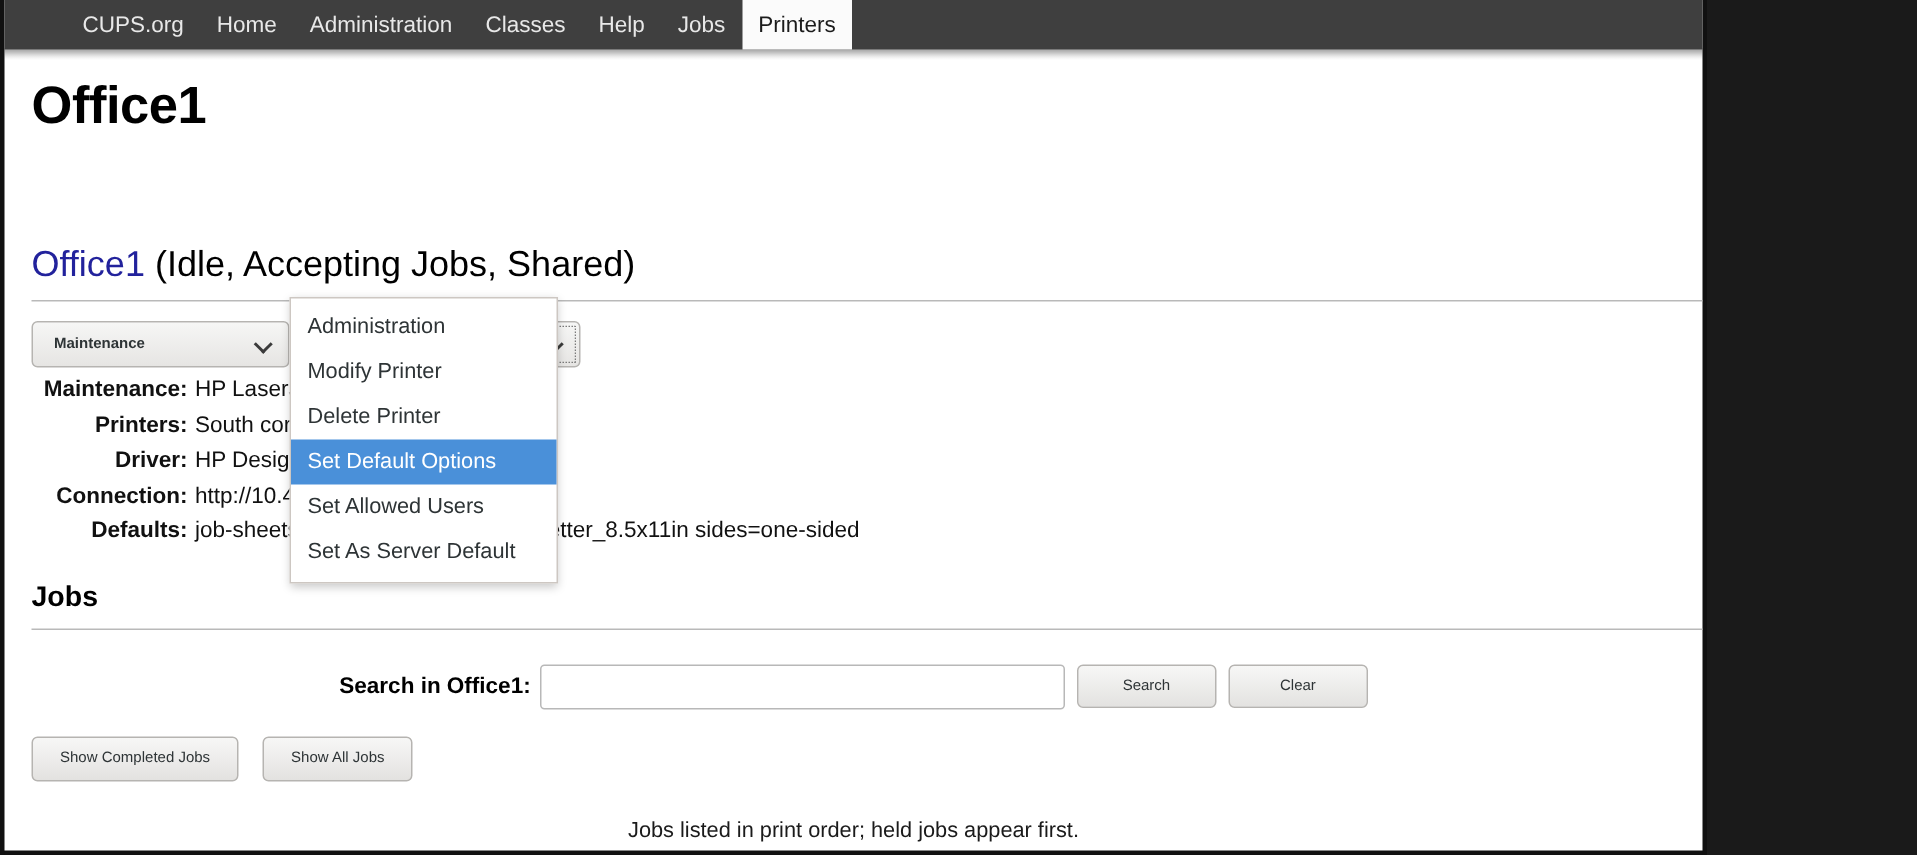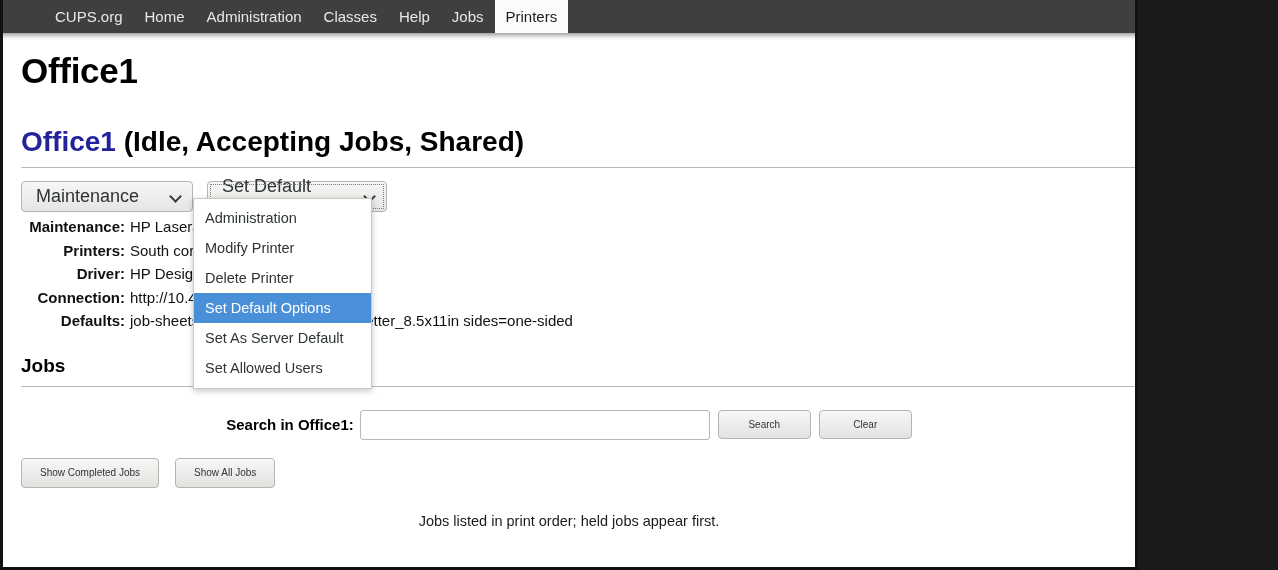--- a/index.html
+++ b/index.html
@@ -60,23 +60,23 @@
     z-index: 1;
   }
   #page-title {
     font-size: 35px;
     font-weight: bold;
     color: #000000;
     margin: 18px 0 0 4px;
     letter-spacing: -0.3px;
   }
   #printer-heading {
-    margin: 35px 0 0 4px;
-    font-size: 28px;
-    font-weight: bold;
+    margin: 72px 0 0 4px;
+    font-size: 24px;
+    font-weight: normal;
     color: #000000;
     white-space: nowrap;
   }
   #printer-heading .plink { color: #22229c; }
   .rule {
     height: 1px;
     background: #b9b9b9;
     margin: 9px 0 0 4px;
     width: 1241px;
   }
@@ -89,24 +89,25 @@
   .ctl-select {
     position: absolute;
     top: 0;
     height: 31px;
     background: linear-gradient(to bottom, #f6f6f5 0%, #e6e5e3 100%);
     border: 1px solid #b6b4b1;
     border-radius: 4px;
     display: flex;
     align-items: center;
     padding: 0 10px 0 14px;
-    font-size: 18px;
+    font-size: 10px;
     color: #2e3436;
     cursor: pointer;
     user-select: none;
+    font-weight: bold;
   }
   #sel-maintenance { left: 0; width: 172px; }
   #sel-admin {
     left: 186px; width: 180px;
     outline: 1px dotted #7b7b7b;
     outline-offset: -4px;
   }
   .ctl-select .lbl { flex: 1; }
   .chev {
     width: 11px; height: 11px;
@@ -320,20 +321,20 @@
     <div class="menu-item">
         <span>Modify Printer</span>
       </div>
     <div class="menu-item">
         <span>Delete Printer</span>
       </div>
     <div class="menu-item selected">
         <span>Set Default Options</span>
       </div>
     <div class="menu-item">
+        <span>Set Allowed Users</span>
+      </div>
+    <div class="menu-item">
         <span>Set As Server Default</span>
       </div>
-    <div class="menu-item">
-        <span>Set Allowed Users</span>
-      </div>
   </div>
 
 </div>
 
 </body></html>

